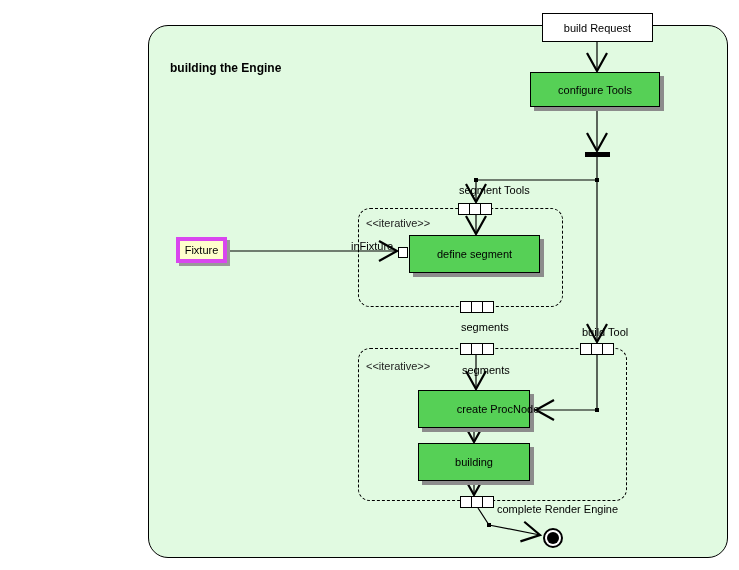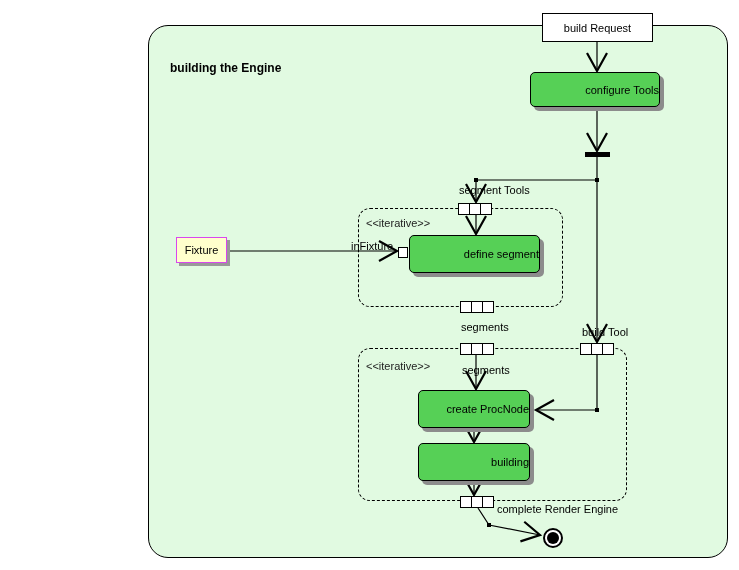--- a/index.html
+++ b/index.html
@@ -22,36 +22,36 @@
     position:absolute; border:1px dashed #000; border-radius:12px;
     background:transparent;
   }
   .region-1 { left:358px; top:208px; width:205px; height:99px; }
   .region-2 { left:358px; top:348px; width:269px; height:153px; }
   .iter-label { position:absolute; white-space:nowrap; color:#222; }
   .iter-1 { left:366px; top:217px; }
   .iter-2 { left:366px; top:360px; }
   .action {
     position:absolute; background:#56d056; border:1px solid #000;
-    border-radius:5px; box-shadow:4px 4px 0 #8c8c8c;
-    display:flex; align-items:center; justify-content:flex-end;
+    border-radius:0; box-shadow:4px 4px 0 #8c8c8c;
+    display:flex; align-items:center; justify-content:center;
     white-space:nowrap;
   }
   .a-configure { left:530px; top:72px;  width:130px; height:35px; }
   .a-define    { left:409px; top:235px; width:131px; height:38px; }
   .a-create    { left:418px; top:390px; width:112px; height:38px;padding-left:48px; }
   .a-connect   { left:418px; top:443px; width:112px; height:38px; }
   .object-node {
     position:absolute; left:542px; top:13px; width:111px; height:29px;
     background:#ffffff; border:1px solid #000000;
     display:flex; align-items:center; justify-content:center; white-space:nowrap;
   }
   .note {
     position:absolute; left:176px; top:237px; width:51px; height:26px;
-    background:#ffffcc; border:1px solid #d946ef; box-shadow:3px 3px 0 #999;
+    background:#ffffcc; border:4px solid #d946ef; box-shadow:3px 3px 0 #999;
     display:flex; align-items:center; justify-content:center; white-space:nowrap;
   }
   .fork-bar {
     position:absolute; left:585px; top:152px; width:25px; height:5px;
     background:#000;
   }
   .pin3 { position:absolute; display:flex; }
   .pin3 span {
     width:12px; height:12px; background:#fff; border:1px solid #000;
   }

